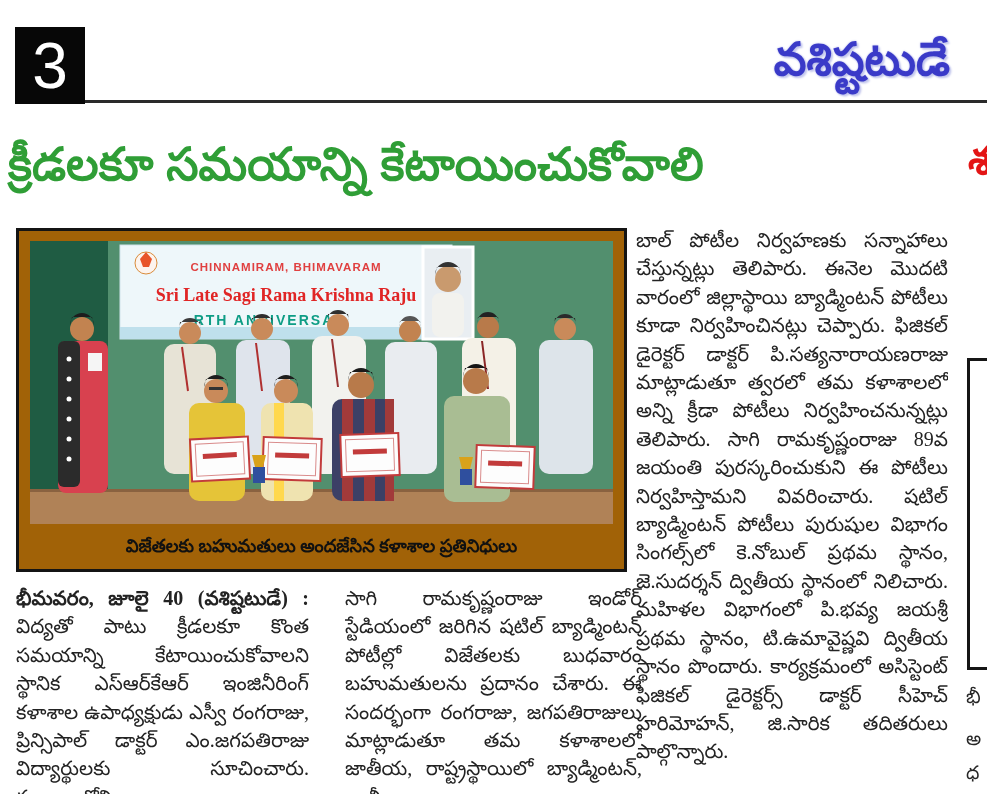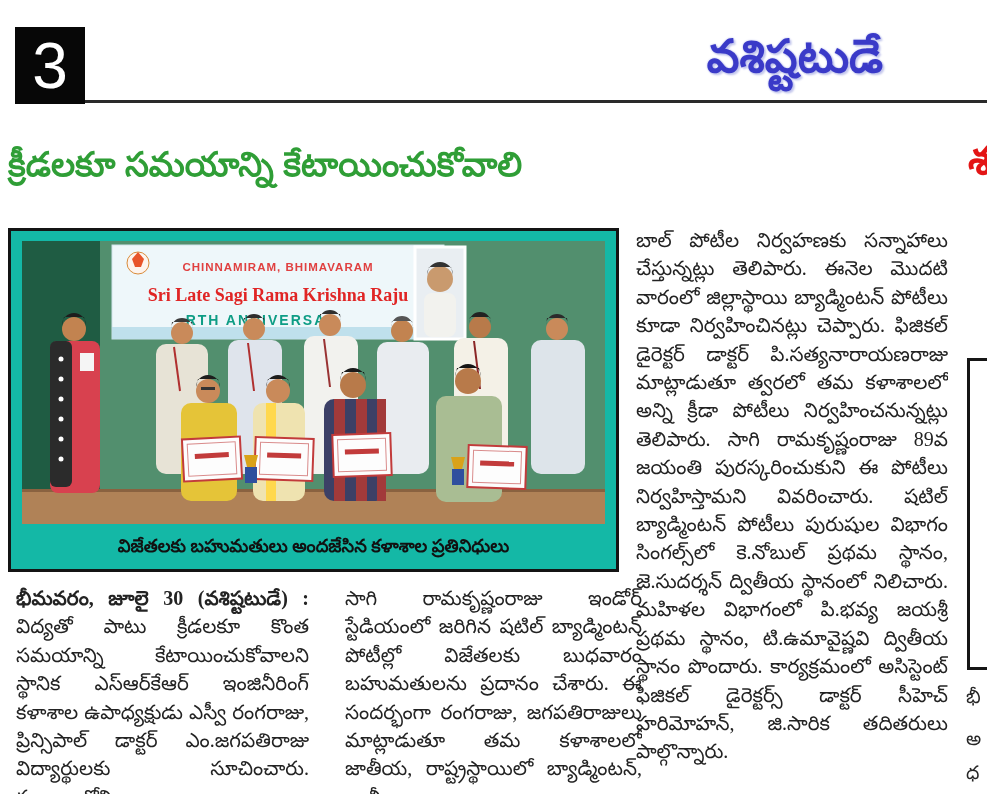--- a/index.html
+++ b/index.html
@@ -9,38 +9,38 @@
   }
   
   .pagenum{
     position:absolute;left:15px;top:27px;width:70px;height:77px;background:#070707;
     color:#fff;font-family:"Liberation Sans",sans-serif;font-size:64px;font-weight:400;
     display:flex;align-items:center;justify-content:center;
   }
   .toprule{position:absolute;left:85px;right:0;top:100px;height:3px;background:#2a2a2a;}
   .masthead{
     position:absolute;left:640px;top:22px;width:310px;height:76px;
-    font-family:Liberation Mono, monospace;font-weight:bold;font-size:46px;
-    color:#3a3ac8;text-align:center;line-height:76px;
+    font-family:Liberation Serif, serif;font-weight:bold;font-size:46px;
+    color:#3a3ac8;text-align:right;line-height:76px;
     text-shadow:0 0 2px #a9aee8, 2px 2px 2px #c9ccee;
   }
   
   .headline{
     position:absolute;left:8px;top:126px;width:950px;height:76px;
-    font-family:"Liberation Sans",sans-serif;font-weight:bold;font-size:34px;
+    font-family:"Liberation Sans",sans-serif;font-weight:bold;font-size:46px;
     color:#2f9e36;line-height:76px;white-space:nowrap;
   }
   .headline-frag{
     position:absolute;left:968px;top:136px;width:19px;height:52px;overflow:hidden;
     font-family:"Liberation Sans",sans-serif;font-weight:bold;font-size:42px;color:#e31515;
   }
   
   .figure{
-    position:absolute;left:8px;top:228px;width:611px;height:344px;
-    border:3px solid #141414;background:#14b8a6;box-sizing:border-box;
+    position:absolute;left:16px;top:228px;width:611px;height:344px;
+    border:3px solid #141414;background:#a16207;box-sizing:border-box;
   }
   .figure svg{position:absolute;left:11px;top:10px;}
   .caption{
     position:absolute;left:0;right:0;bottom:2px;height:42px;
     font-family:"Liberation Serif",serif;font-weight:bold;font-size:18px;color:#111;
     text-align:center;line-height:42px;
   }
   
   .col{
     position:absolute;font-size:20px;line-height:28.4px;text-align:justify;
@@ -212,21 +212,21 @@
       </g>
     </svg>
     <div class="caption">విజేతలకు బహుమతులు అందజేసిన కళాశాల ప్రతినిధులు</div>
   </div>
 
   <div class="col col3">
     <span>బాల్ పోటీల నిర్వహణకు సన్నాహాలు చేస్తున్నట్లు తెలిపారు. ఈనెల మొదటి వారంలో జిల్లాస్థాయి బ్యాడ్మింటన్ పోటీలు కూడా నిర్వహించినట్లు చెప్పారు. ఫిజికల్ డైరెక్టర్ డాక్టర్ పి.సత్యనారాయణరాజు మాట్లాడుతూ త్వరలో తమ కళాశాలలో అన్ని క్రీడా పోటీలు నిర్వహించనున్నట్లు తెలిపారు. సాగి రామకృష్ణంరాజు 89వ జయంతి పురస్కరించుకుని ఈ పోటీలు నిర్వహిస్తామని వివరించారు. షటిల్ బ్యాడ్మింటన్ పోటీలు పురుషుల విభాగం సింగల్స్‌లో కె.నోబుల్ ప్రథమ స్థానం, జె.సుదర్శన్ ద్వితీయ స్థానంలో నిలిచారు. మహిళల విభాగంలో పి.భవ్య జయశ్రీ ప్రథమ స్థానం, టి.ఉమావైష్ణవి ద్వితీయ స్థానం పొందారు. కార్యక్రమంలో అసిస్టెంట్ ఫిజికల్ డైరెక్టర్స్ డాక్టర్ సీహెచ్ హరిమోహన్, జి.సారిక తదితరులు పాల్గొన్నారు.</span>
   </div>
 
   <div class="col col1">
-    <span class="dateline">భీమవరం, జూలై 30 (వశిష్టటుడే) :</span>
+    <span class="dateline">భీమవరం, జూలై 40 (వశిష్టటుడే) :</span>
     <span>విద్యతో పాటు క్రీడలకూ కొంత సమయాన్ని కేటాయించుకోవాలని స్థానిక ఎస్ఆర్‌కేఆర్ ఇంజినీరింగ్ కళాశాల ఉపాధ్యక్షుడు ఎస్వీ రంగరాజు, ప్రిన్సిపాల్ డాక్టర్ ఎం.జగపతిరాజు విద్యార్థులకు సూచించారు. కళాశాలలోని</span>
   </div>
 
   <div class="col col2">
     <span>సాగి రామకృష్ణంరాజు ఇండోర్ స్టేడియంలో జరిగిన షటిల్ బ్యాడ్మింటన్ పోటీల్లో విజేతలకు బుధవారం బహుమతులను ప్రదానం చేశారు. ఈ సందర్భంగా రంగరాజు, జగపతిరాజులు మాట్లాడుతూ తమ కళాశాలలో జాతీయ, రాష్ట్రస్థాయిలో బ్యాడ్మింటన్, వాలీ</span>
   </div>
 
   <div class="sidebox"></div>
   <div class="edge-frag ef0">భీ</div>
   <div class="edge-frag ef1">అ</div>

